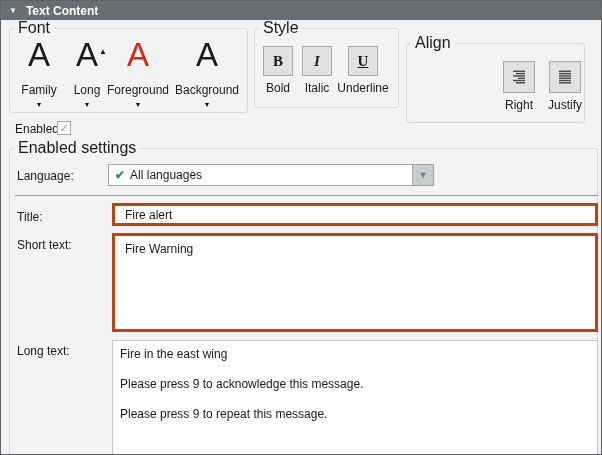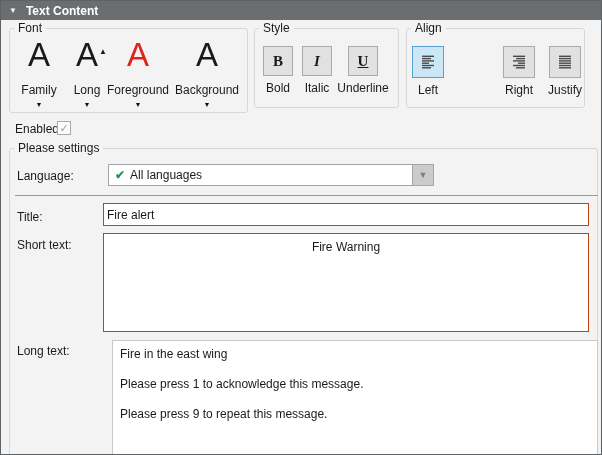--- a/index.html
+++ b/index.html
@@ -19,25 +19,25 @@
   }
   .header .tri { font-size:8px; margin:0 9px 0 8px; color:#f2f2f2; }
 
   
   .groupbox {
     position:absolute; border:1px solid #d7d7d7; border-radius:3px;
     background:#f3f3f3;
   }
   .groupbox .legend {
     position:absolute; top:-8px; left:4px; padding:0 4px;
-    background:#f3f3f3; font-size:12px; color:#1b1b1b; line-height:14px;
+    background:#f3f3f3; font-size:16px; color:#1b1b1b; line-height:14px;
   }
   #font-group   { left:8px;   top:27px; width:239px; height:85px; }
   #style-group  { left:253px; top:27px; width:145px; height:80px; }
-  #align-group  { left:405px; top:27px; width:179px; height:80px; }
+  #align-group  { left:405px; top:42px; width:179px; height:80px; }
 
   
   .font-item { position:absolute; top:8px; display:flex; flex-direction:column; align-items:center; cursor:default; }
   .font-glyph {
     font-family:"Liberation Sans", sans-serif; font-weight:200;
     font-size:33px; line-height:36px; color:#1a1a1a; position:relative;
   }
   .font-glyph.red { color:#e0241b; }
   .size-caret { position:absolute; top:-3px; right:-9px; font-size:8px; color:#1a1a1a; }
   .font-label { font-size:12px; color:#1b1b1b; margin-top:10px; }
@@ -78,26 +78,26 @@
   .combo-btn {
     width:21px; background:#c9cbcc; border-left:1px solid #a5a5a5;
     display:flex; align-items:center; justify-content:center;
   }
   .combo-btn .tri { font-size:9px; color:#7c8082; }
 
   .separator { position:absolute; left:14px; top:194px; width:583px; height:1px; background:#9a9a9a; }
 
   
   .text-input {
-    position:absolute; left:102px; width:486px; border:1px solid #c2410c;
+    position:absolute; left:111px; width:486px; border:3px solid #c2410c;
     background:#fff; font-family:"Liberation Sans", sans-serif;
-    font-size:12px; color:#1a1a1a; padding:3px 3px; outline:none; resize:none;
+    font-size:12px; color:#1a1a1a; padding:3px 10px; outline:none; resize:none;
   }
   #title-input { top:202px; height:23px; }
-  #short-textarea { top:232px; height:99px; padding-top:6px;text-align:center; }
+  #short-textarea { top:232px; height:99px; padding-top:6px; }
   .textarea-box {
     position:absolute; left:111px; width:486px; border:1px solid #c8c8c8;
     background:#fff; font-size:12px; color:#1a1a1a; padding:6px 7px;
     cursor:text; overflow:hidden;
   }
   #long-textbox { top:339px; height:120px; }
   #long-textbox .line { margin-bottom:15px; line-height:15px; }
 </style>
 </head>
 <body>
@@ -158,35 +158,20 @@
       <div class="sq-btn">
         <span class="glyph-u">U</span>
       </div>
       <span class="btn-label">Underline</span>
     </div>
   </div>
 
   <div class="groupbox" id="align-group">
     <span class="legend">Align</span>
 
-    <div class="btn-col" style="left:0px; width:42px;">
-      <div class="sq-btn align-btn selected">
-        <svg width="16" height="14" viewBox="0 0 16 14">
-          <g fill="#4a4a4a">
-            <rect x="2" y="0.6" width="12" height="1.4"></rect>
-              <rect x="2" y="2.9" width="9" height="1.4"></rect>
-            <rect x="2" y="5.2" width="12" height="1.4"></rect>
-              <rect x="2" y="7.5" width="7" height="1.4"></rect>
-            <rect x="2" y="9.8" width="12" height="1.4"></rect>
-              <rect x="2" y="12.1" width="9" height="1.4"></rect>
-          </g>
-        </svg>
-      </div>
-      <span class="btn-label">Left</span>
-    </div>
 
 
     <div class="btn-col" style="left:91px; width:42px;">
       <div class="sq-btn align-btn">
         <svg width="16" height="14" viewBox="0 0 16 14">
           <g fill="#4a4a4a">
             <rect x="2" y="0.6" width="12" height="1.4"></rect>
               <rect x="5" y="2.9" width="9" height="1.4"></rect>
             <rect x="2" y="5.2" width="12" height="1.4"></rect>
               <rect x="7" y="7.5" width="7" height="1.4"></rect>
@@ -214,21 +199,21 @@
       <span class="btn-label">Justify</span>
     </div>
   </div>
 
   <span class="row-label" style="left:14px; top:121px;">Enabled:</span>
   <span class="checkbox">
     <span>✓</span>
   </span>
 
   <div class="groupbox" id="general-group">
-    <span class="legend">Please settings</span>
+    <span class="legend">Enabled settings</span>
   </div>
 
   <span class="row-label" style="left:16px; top:168px;">Language:</span>
   <div class="combo">
     <div class="combo-text">
       <span class="combo-check">✔</span>
       <span>All languages</span>
     </div>
     <div class="combo-btn">
       <span class="tri">▼</span>
@@ -239,17 +224,17 @@
 
   <span class="row-label" style="left:16px; top:209px;">Title:</span>
   <input class="text-input" id="title-input" type="text" value="Fire alert" style="">
 
   <span class="row-label" style="left:16px; top:237px;">Short text:</span>
   <textarea class="text-input" id="short-textarea" style="">Fire Warning</textarea>
 
   <span class="row-label" style="left:16px; top:343px;">Long text:</span>
   <div class="textarea-box" id="long-textbox">
     <div class="line">Fire in the east wing</div>
-    <div class="line">Please press 1 to acknowledge this message.</div>
+    <div class="line">Please press 9 to acknowledge this message.</div>
     <div class="line">Please press 9 to repeat this message.</div>
   </div>
 
 </div>
 
 </body></html>

